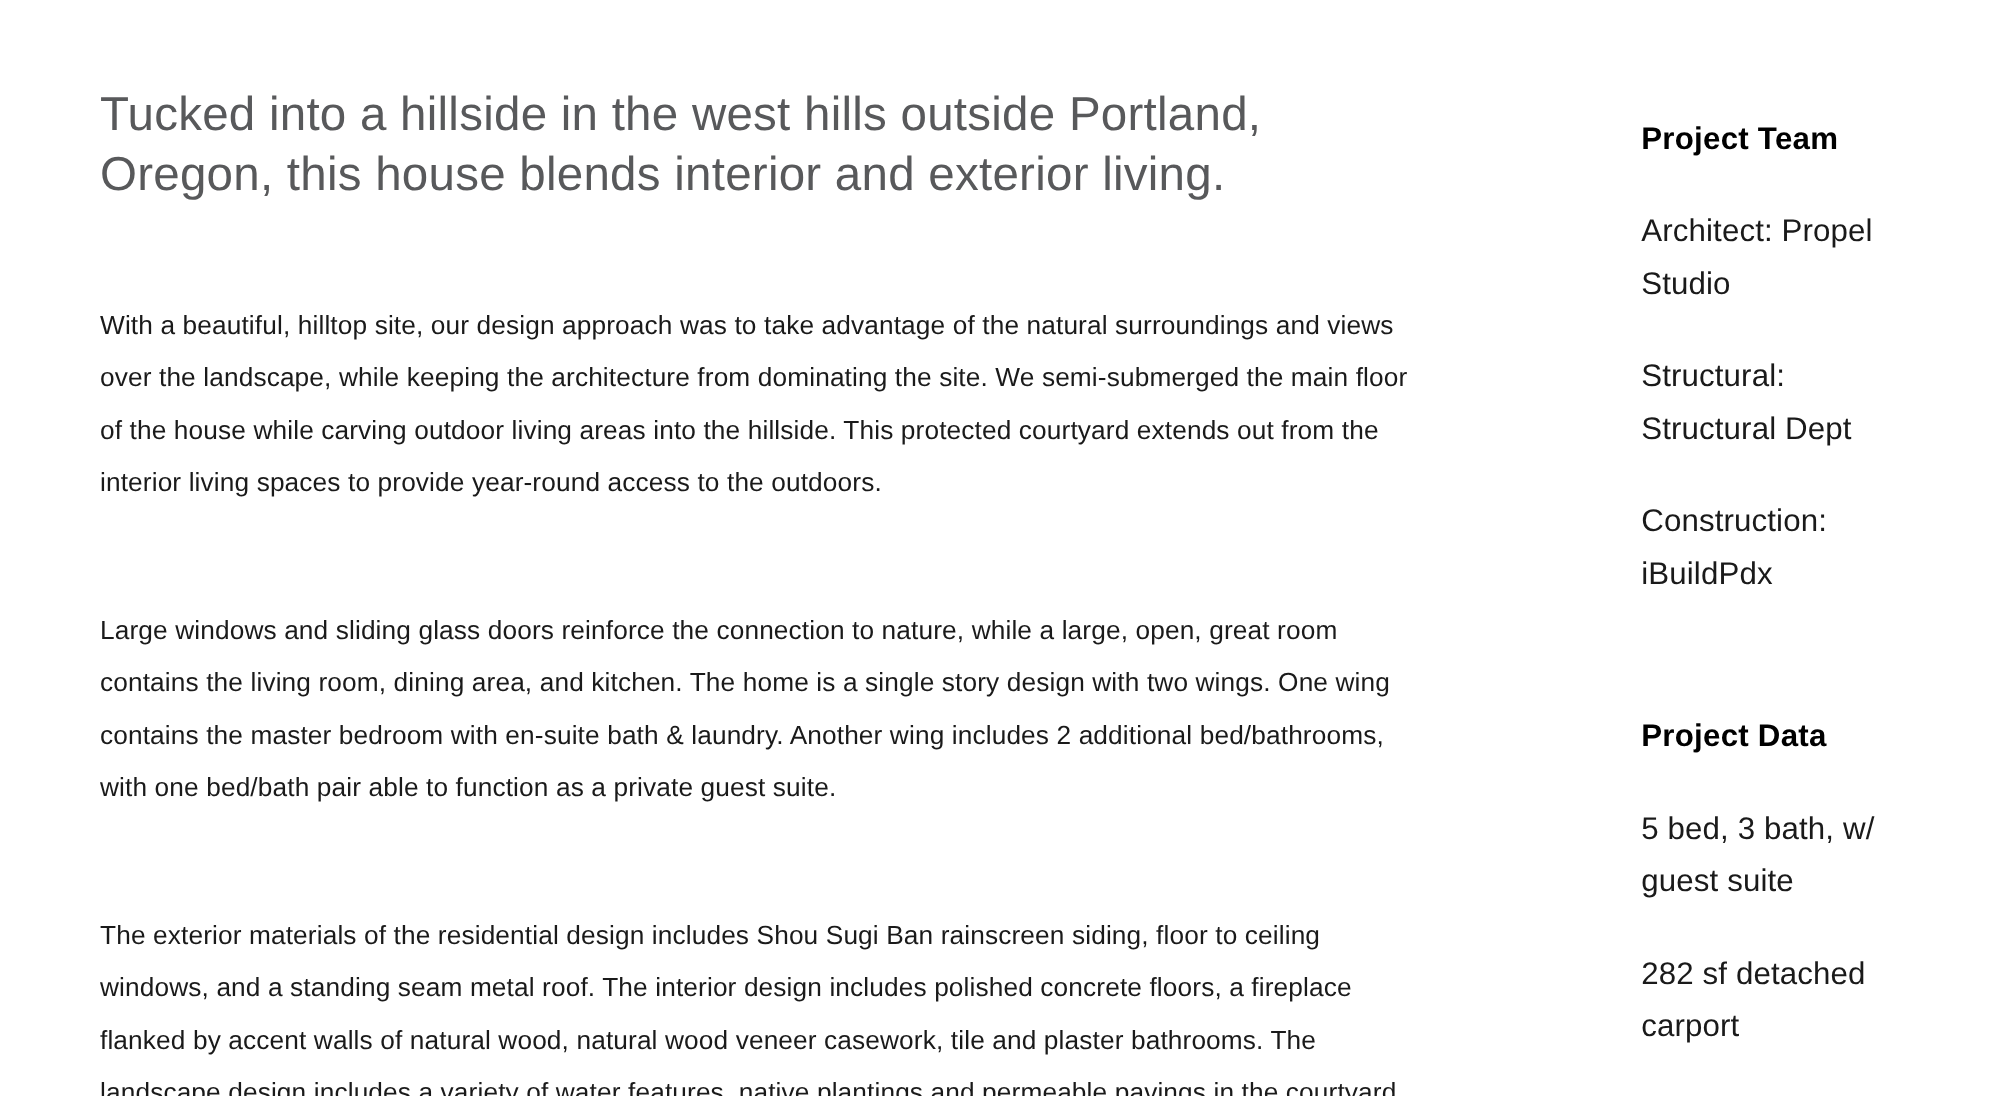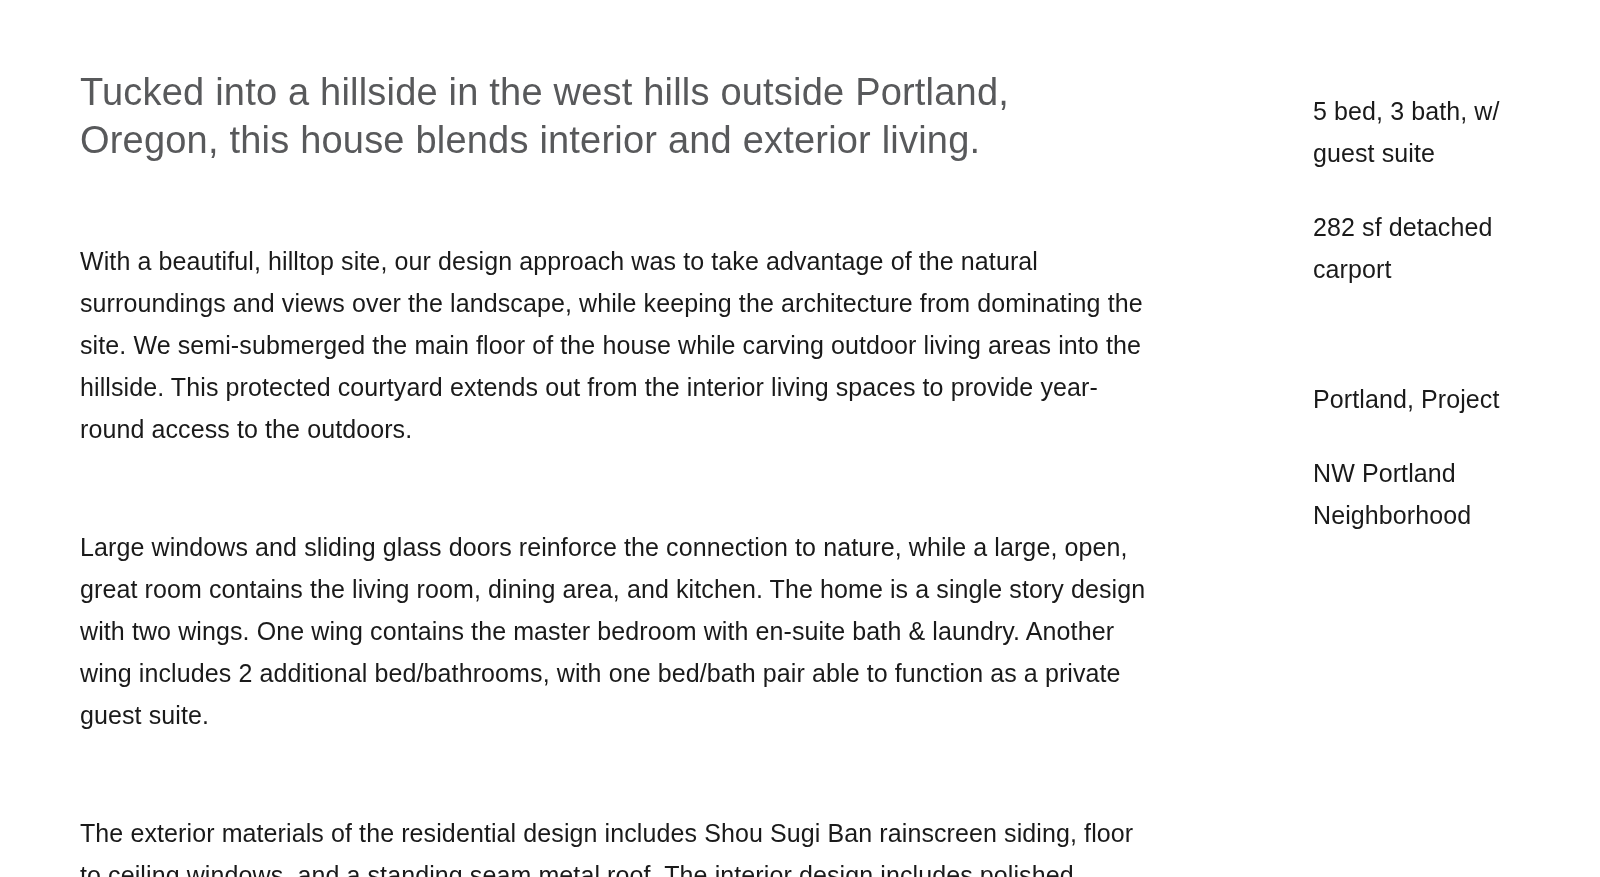--- a/index.html
+++ b/index.html
@@ -25,21 +25,21 @@
     padding-top: 20px;
   }
   .main h1 {
     font-size: 38px;
     line-height: 48px;
     font-weight: 400;
     color: #58595b;
     letter-spacing: 0.2px;
   }
   .main p {
-    font-size: 25px;
+    font-size: 21px;
     line-height: 42px;
     font-weight: 400;
     color: #1a1a1a;
     letter-spacing: 0.1px;
   }
   .main p.first { margin-top: 44px; }
   .main p + p { margin-top: 44px; }
   .sidebar {
     position: absolute;
     left: 1233px;
@@ -70,22 +70,29 @@
 
   <div class="main">
     <h1>Tucked into a hillside in the west hills outside Portland, Oregon, this house blends interior and exterior living.</h1>
     <p class="first">With a beautiful, hilltop site, our design approach was to take advantage of the natural surroundings and views over the landscape, while keeping the architecture from dominating the site. We semi-submerged the main floor of the house while carving outdoor living areas into the hillside. This protected courtyard extends out from the interior living spaces to provide year-round access to the outdoors.</p>
     <p>Large windows and sliding glass doors reinforce the connection to nature, while a large, open, great room contains the living room, dining area, and kitchen. The home is a single story design with two wings. One wing contains the master bedroom with en-suite bath &amp; laundry. Another wing includes 2 additional bed/bathrooms, with one bed/bath pair able to function as a private guest suite.</p>
     <p>The exterior materials of the residential design includes Shou Sugi Ban rainscreen siding, floor to ceiling windows, and a standing seam metal roof. The interior design includes polished concrete floors, a fireplace flanked by accent walls of natural wood, natural wood veneer casework, tile and plaster bathrooms. The landscape design includes a variety of water features, native plantings and permeable pavings in the courtyard. The retaining walls of the courtyard are a combination of concrete and stone gabion walls.</p>
   </div>
 
   <aside class="sidebar">
 
+    <section>
+      <h2>Project Team</h2>
+      <div class="item">Architect: Propel Studio</div>
+      <div class="item">Structural: Structural Dept</div>
+      <div class="item">Construction: iBuildPdx</div>
+    </section>
 
     <section>
+      <h2>Project Data</h2>
       <div class="item">5 bed, 3 bath, w/ guest suite</div>
       <div class="item">282 sf detached carport</div>
     </section>
 
     <section>
       <div class="item">Portland, Project</div>
       <div class="item">NW Portland Neighborhood</div>
     </section>
 
   </aside>

